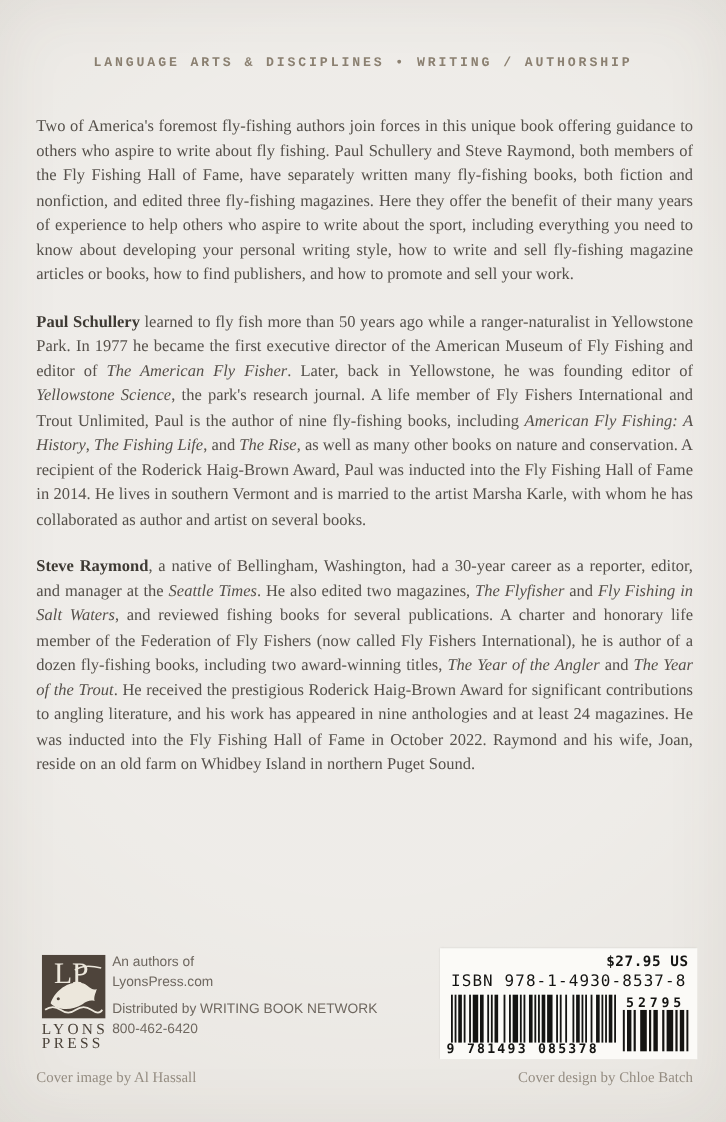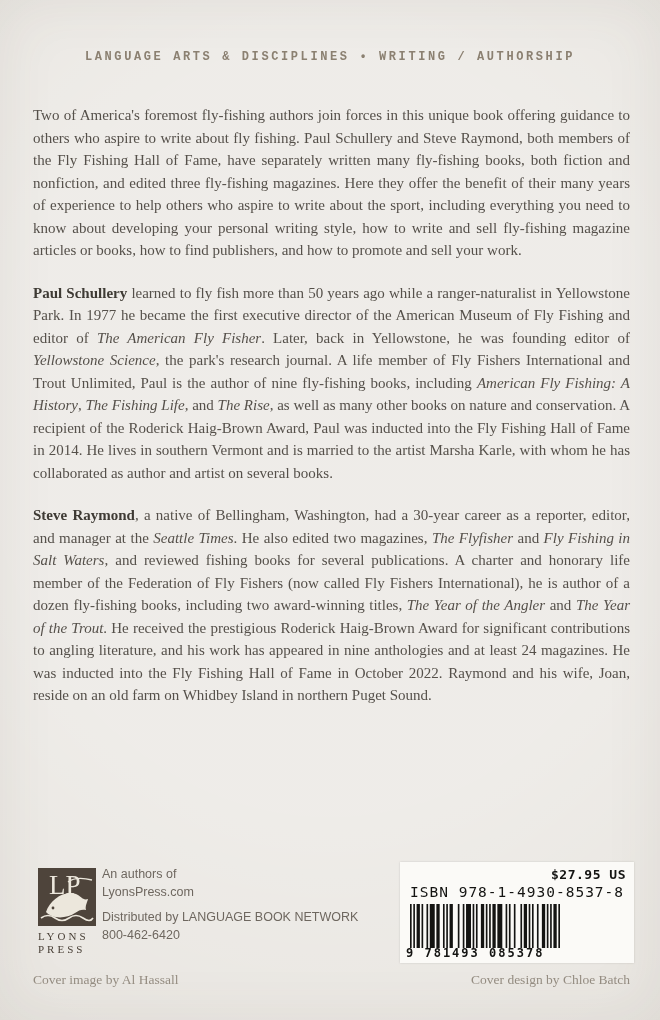--- a/index.html
+++ b/index.html
@@ -38,21 +38,21 @@
   .seg-i{font-style:italic;}
   
   .publisher{
     position:absolute;left:38px;top:866px;width:360px;
   }
   .logo-wrap{position:absolute;left:0;top:2px;width:60px;text-align:left;}
   .logo-square{display:block;}
   .wordmark{
     margin-top:4px;
     font-family:"Liberation Serif", serif;
-    font-size:11px;line-height:13px;
+    font-size:14px;line-height:13px;
     letter-spacing:3px;
     color:#4a4138;
     white-space:nowrap;
   }
   .imprint{
     position:absolute;left:64px;top:0;width:300px;
     font-family:"Liberation Sans", sans-serif;
     font-size:12.5px;line-height:17.5px;
     color:#6e675f;
   }
@@ -113,21 +113,21 @@
         <path d="M8 44 C12 32 26 22 38 26 C43 28 45 33 50 31 C49 35 47 38 48 42 C44 41 41 42 37 45 C28 51 14 51 8 44 Z" fill="#ece7dc"></path>
         <circle cx="15" cy="40" r="1.4" fill="#4e443b"></circle>
         <path d="M3 50 q7 -5 14 0 t14 0 t14 0 t10 0" stroke="#ece7dc" stroke-width="1.6" fill="none"></path>
       </svg>
       <div class="wordmark">LYONS</div>
       <div class="wordmark" style="margin-top:0;">PRESS</div>
     </div>
     <div class="imprint">
       <div>An authors of</div>
       <div>LyonsPress.com</div>
-      <div class="group2">Distributed by LANGUAGE BOOK NETWORK</div>
+      <div class="group2">Distributed by WRITING BOOK NETWORK</div>
       <div>800-462-6420</div>
     </div>
   </div>
 
   <div class="barcode-panel">
     <div class="price">$27.95 US</div>
     <div class="isbn">ISBN 978-1-4930-8537-8</div>
     <div class="ean-wrap">
       <svg id="ean-bars" width="150" height="44" viewBox="0 0 150 44" preserveAspectRatio="none">
           <rect x="0.00" y="0" width="1.65" height="44" fill="#141412"></rect>
@@ -159,20 +159,36 @@
           <rect x="121.98" y="0" width="1.65" height="44" fill="#141412"></rect>
           <rect x="126.92" y="0" width="1.65" height="44" fill="#141412"></rect>
           <rect x="131.87" y="0" width="3.30" height="44" fill="#141412"></rect>
           <rect x="136.81" y="0" width="1.65" height="44" fill="#141412"></rect>
           <rect x="140.11" y="0" width="1.65" height="44" fill="#141412"></rect>
           <rect x="143.41" y="0" width="3.30" height="44" fill="#141412"></rect>
           <rect x="148.35" y="0" width="1.65" height="44" fill="#141412"></rect>
         </svg>
       <div class="ean-digits">9 781493 085378</div>
     </div>
+    <div class="addon-wrap">
+      <span class="addon-digits">52795</span>
+      <svg id="addon-bars" width="60" height="38" viewBox="0 0 60 38" preserveAspectRatio="none">
+          <rect x="0.00" y="0" width="2.00" height="38" fill="#141412"></rect>
+          <rect x="4.00" y="0" width="4.00" height="38" fill="#141412"></rect>
+          <rect x="10.00" y="0" width="2.00" height="38" fill="#141412"></rect>
+          <rect x="16.00" y="0" width="6.00" height="38" fill="#141412"></rect>
+          <rect x="24.00" y="0" width="2.00" height="38" fill="#141412"></rect>
+          <rect x="28.00" y="0" width="4.00" height="38" fill="#141412"></rect>
+          <rect x="36.00" y="0" width="2.00" height="38" fill="#141412"></rect>
+          <rect x="40.00" y="0" width="6.00" height="38" fill="#141412"></rect>
+          <rect x="48.00" y="0" width="2.00" height="38" fill="#141412"></rect>
+          <rect x="52.00" y="0" width="4.00" height="38" fill="#141412"></rect>
+          <rect x="58.00" y="0" width="2.00" height="38" fill="#141412"></rect>
+        </svg>
+    </div>
   </div>
 
   <div class="credits">
     <span>Cover image by Al Hassall</span>
     <span>Cover design by Chloe Batch</span>
   </div>
 
 </div>
 
 </body></html>

